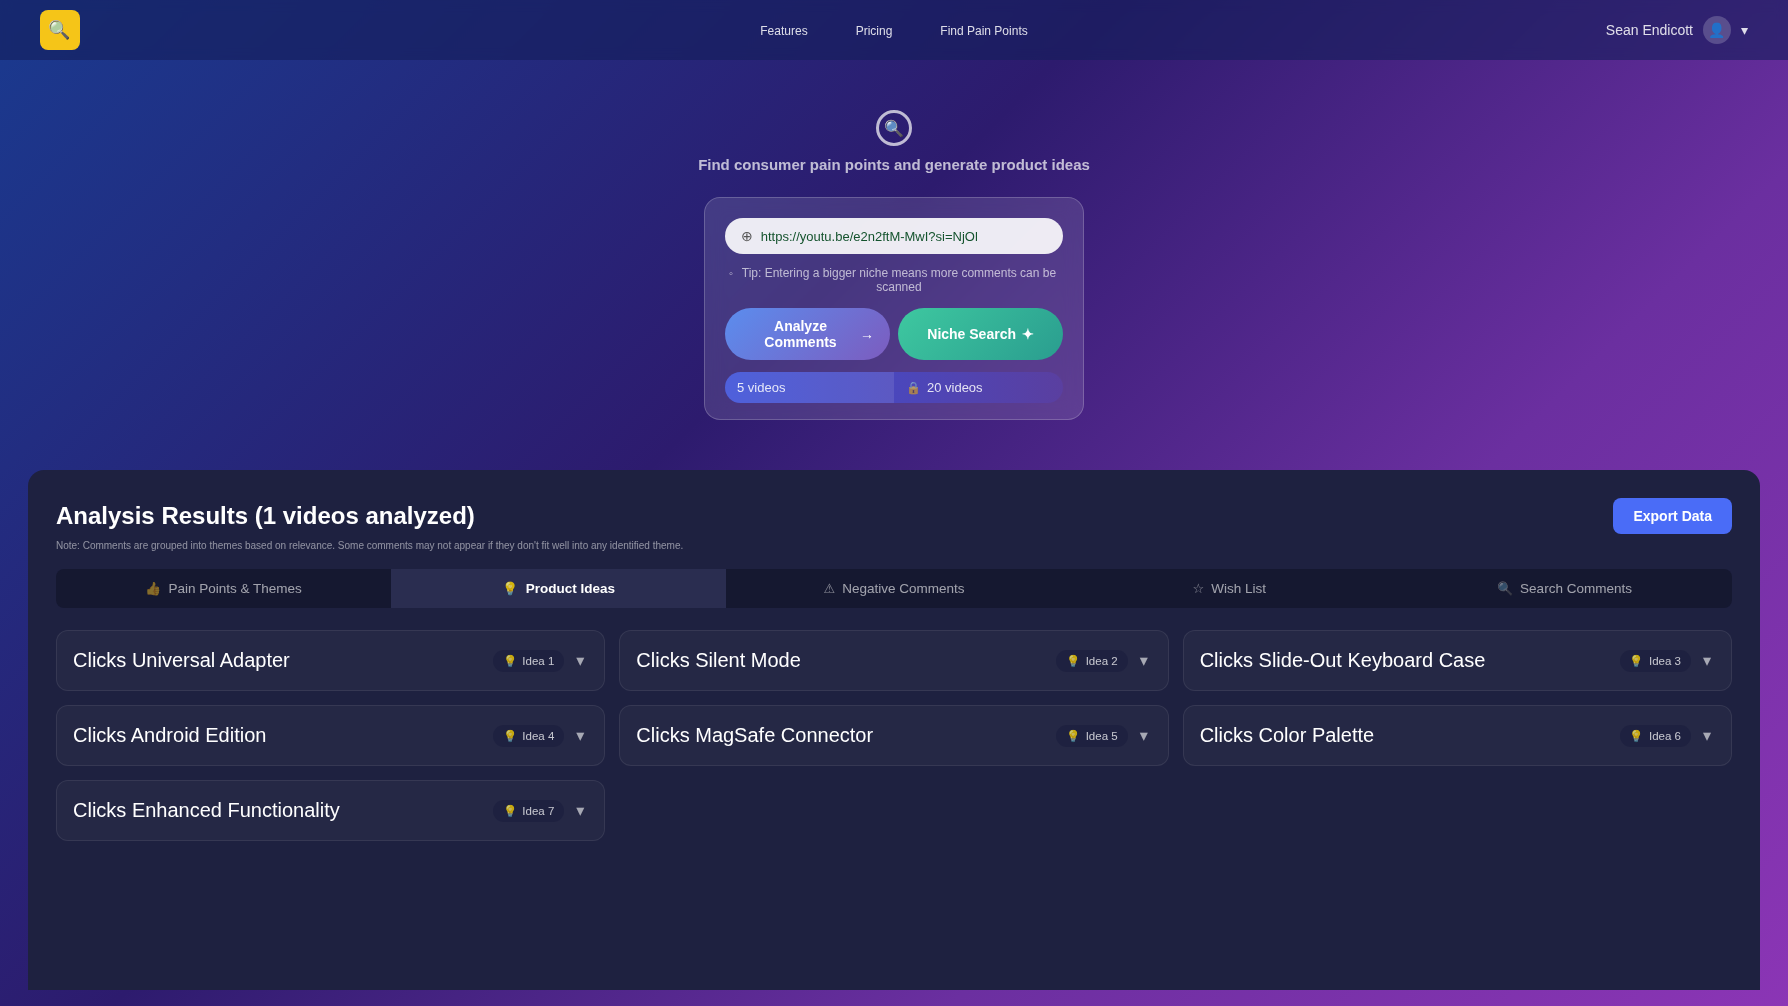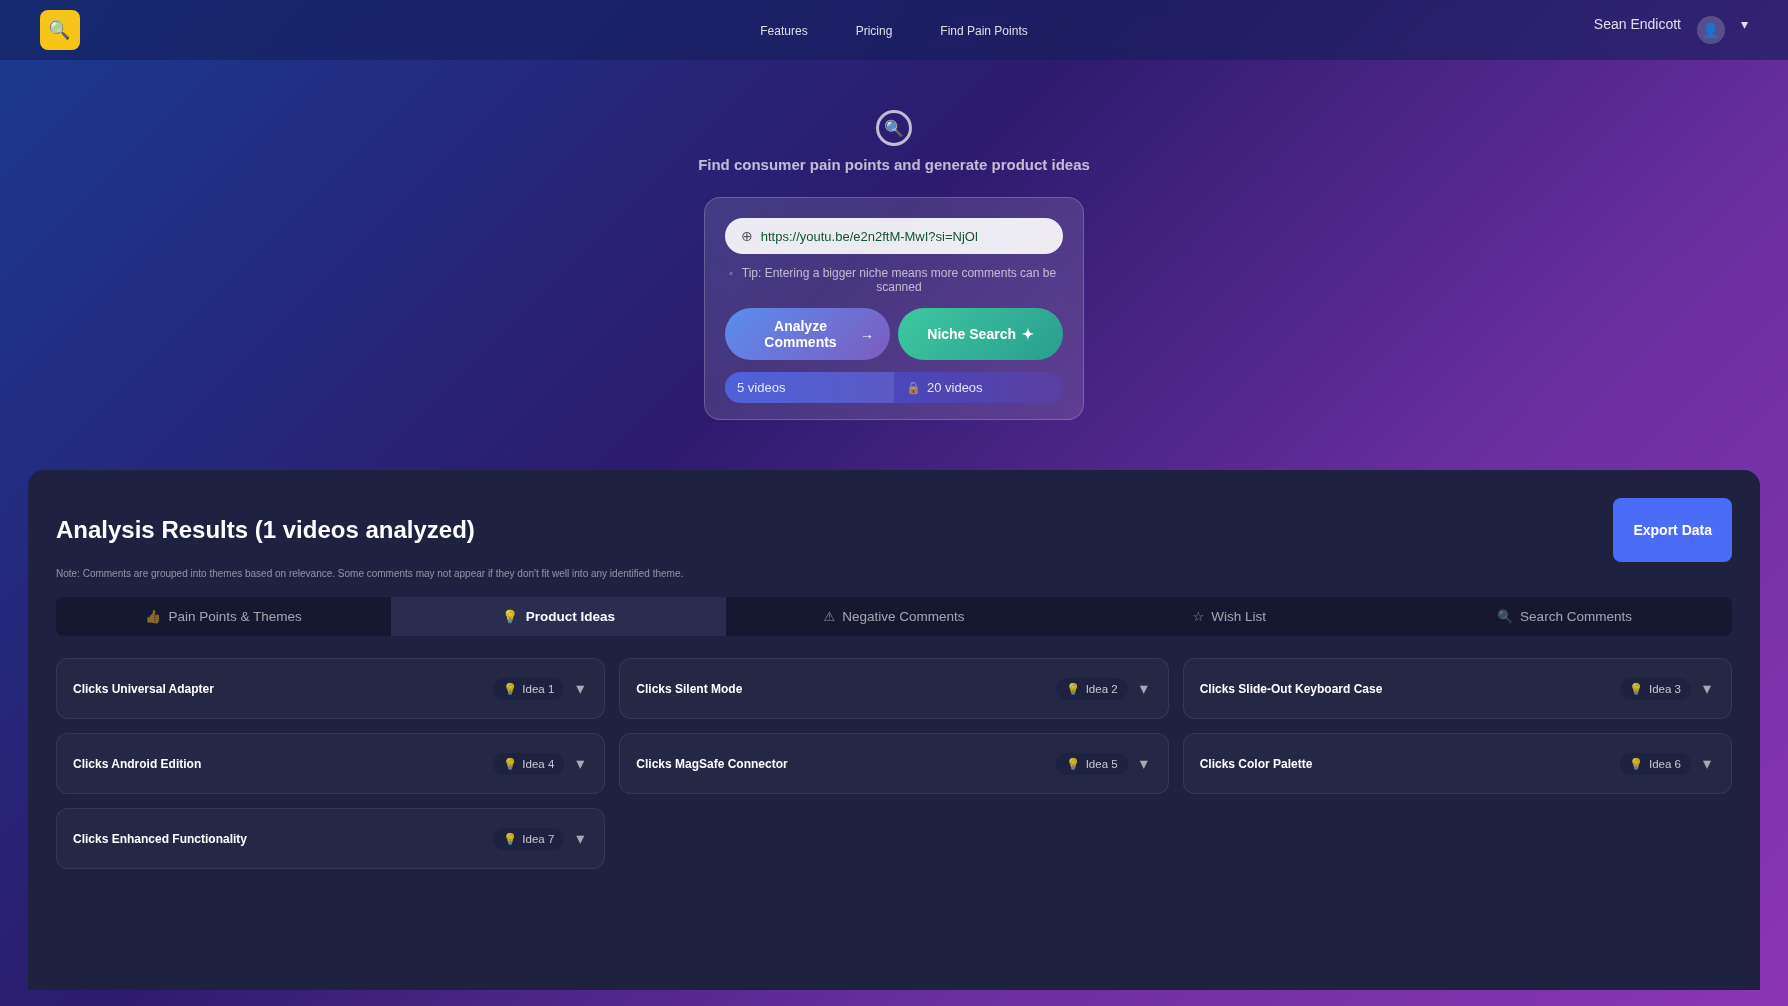--- a/index.html
+++ b/index.html
@@ -43,21 +43,22 @@
     }
     .nav-links a {
       color: rgba(255,255,255,0.85);
       text-decoration: none;
       font-size: 12px;
       font-weight: 500;
     }
     .nav-user {
       margin-left: auto;
       display: flex;
-      gap: 16px;
+      align-items: center;
+      gap: 10px;
       font-size: 14px;
       color: rgba(255,255,255,0.85);
     }
     .nav-user-icon {
       width: 28px; height: 28px;
       border-radius: 50%;
       background: rgba(255,255,255,0.2);
       display: flex; align-items: center; justify-content: center;
       font-size: 14px;
     }
@@ -201,21 +202,21 @@
       font-weight: 700;
       color: #fff;
     }
     .export-btn {
       background: #4a6cf7;
       border: none;
       border-radius: 8px;
       color: #fff;
       font-size: 14px;
       font-weight: 600;
-      padding: 24px 20px;
+      padding: 10px 20px;
       cursor: pointer;
     }
     .results-note {
       font-size: 10px;
       color: rgba(255,255,255,0.5);
       margin-bottom: 18px;
     }
 
     
     .tabs-bar {
@@ -257,22 +258,22 @@
       align-items: center;
       justify-content: space-between;
       cursor: pointer;
     }
     .idea-left {
       display: flex;
       align-items: center;
       gap: 12px;
     }
     .idea-title {
-      font-size: 12px;
-      font-weight: 700;
+      font-size: 20px;
+      font-weight: 400;
       color: #fff;
     }
     .idea-badge {
       background: #1e2140;
       border-radius: 50px;
       padding: 4px 10px;
       font-size: 11.5px;
       color: rgba(255,255,255,0.75);
       display: flex; align-items: center; gap: 5px;
       white-space: nowrap;

